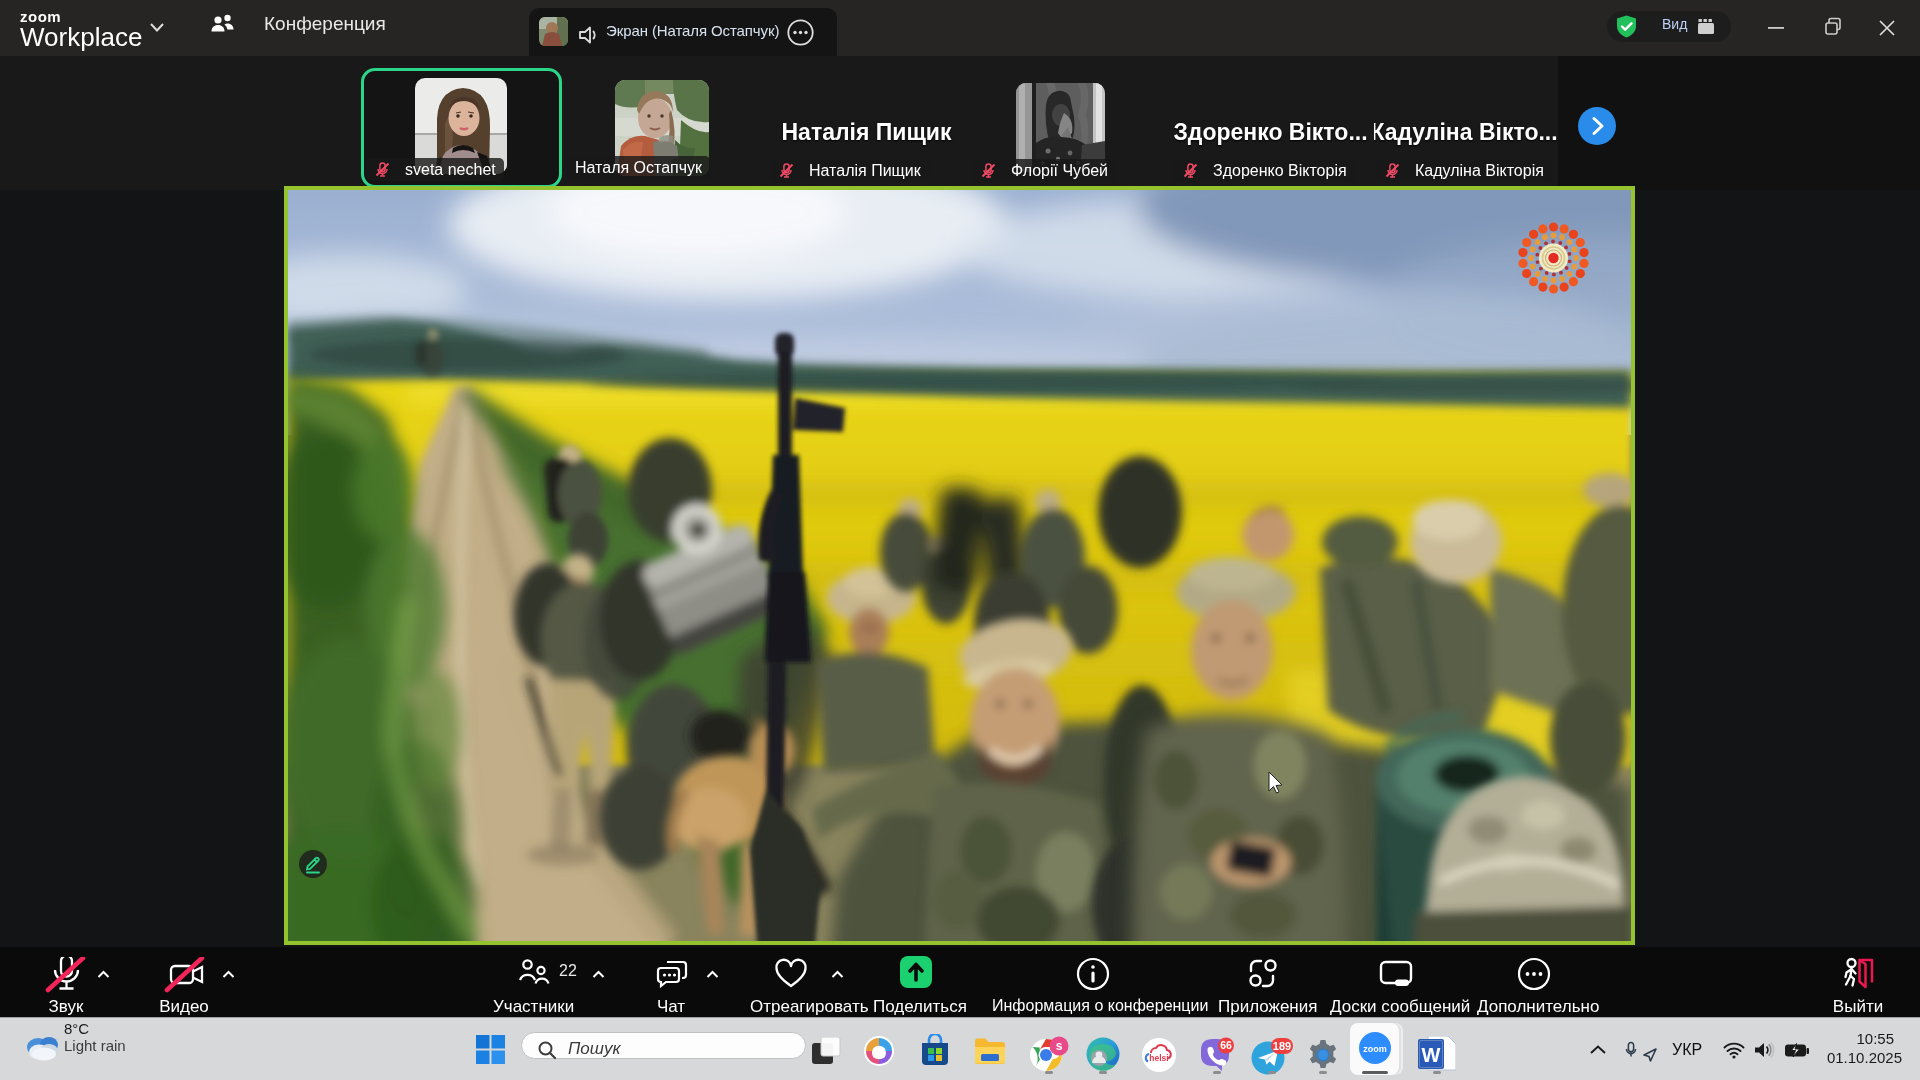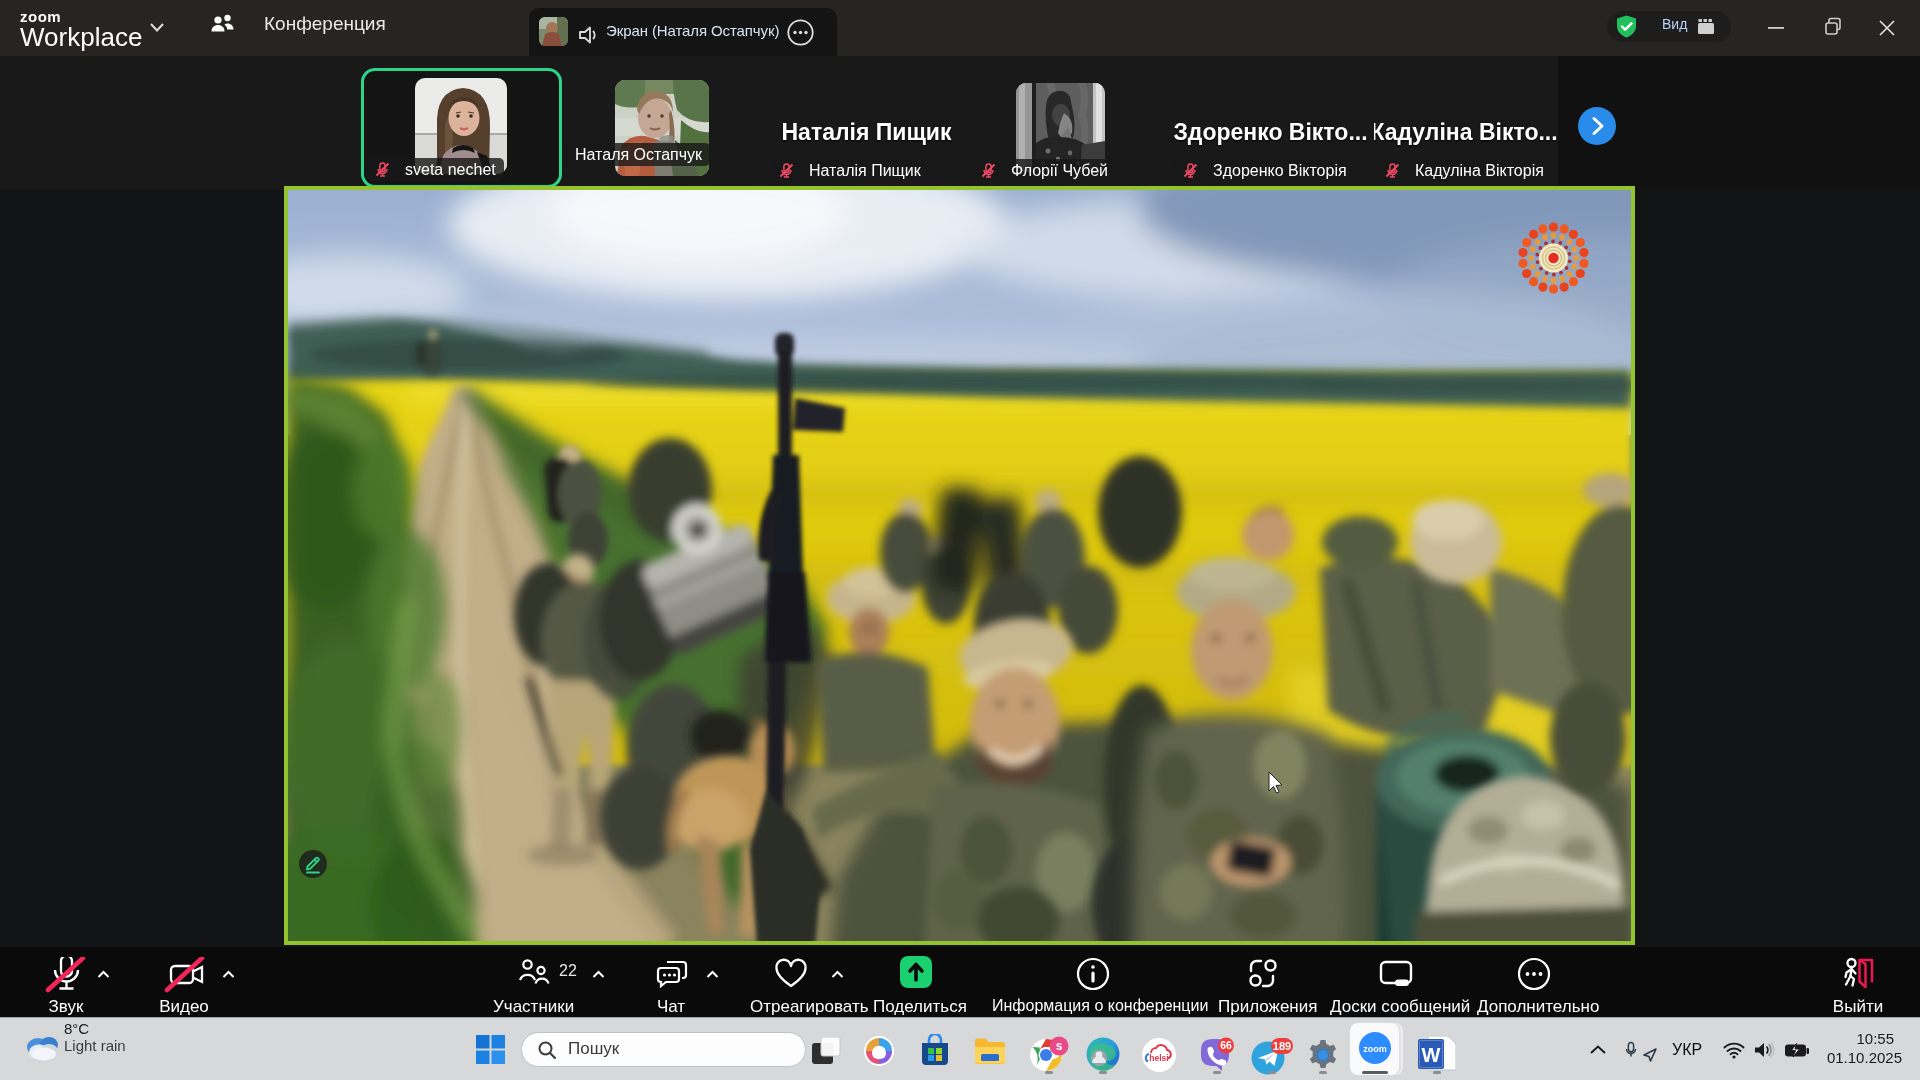--- a/index.html
+++ b/index.html
@@ -40,21 +40,21 @@
   #toolbar { position:absolute; left:0; top:947px; width:1920px; height:70px; background:#0a0a0a; }
   .tbtn { position:absolute; top:0; text-align:center; color:#fff; }
   .tbtn .lbl { position:absolute; top:50px; width:100%; text-align:center; font-size:17px; white-space:nowrap; }
   .tchev { position:absolute; top:23px; width:13px; height:9px; }
 
   
   #taskbar { position:absolute; left:0; top:1017px; width:1920px; height:63px; background:#d6d8da; border-top:1px solid #9fa1a3; }
   #weather { position:absolute; left:24px; top:13px; }
   #wtxt { position:absolute; left:64px; top:2px; color:#1a1a1a; font-size:15px; }
   #wtxt .sub { color:#3c3c3c; font-size:15px; }
-  #search { position:absolute; left:521px; top:14px; width:285px; height:35px; background:#fdfdfd; border:1px solid #bfc1c3; border-radius:18px; }
+  #search { position:absolute; left:521px; top:14px; width:285px; height:27px; background:#fdfdfd; border:1px solid #bfc1c3; border-radius:18px;font-style:italic; }
   #search .stxt { position:absolute; left:46px; top:6px; font-size:17px; color:#3a3a3a; }
   .tb-ind { position:absolute; top:53px; width:8px; height:3px; border-radius:2px; background:#8b8d8f; }
   #clock { position:absolute; right:26px; top:11px; text-align:right; font-size:15px; color:#1a1a1a; line-height:19px; }
 </style>
 </head>
 <body>
 
 <div id="titlebar">
   <div id="tb-zoom">
       <div class="z1">zoom</div>
@@ -166,21 +166,21 @@
       <circle cx="34" cy="36" r="1.7" fill="#4a382a"></circle>
           <circle cx="47" cy="36" r="1.7" fill="#4a382a"></circle>
       <path d="M35 48 q5 3 10 0" stroke="#8a5c4c" stroke-width="2" fill="none"></path>
       <path d="M2 96 L6 66 Q16 54 30 56 L44 60 L40 96 Z" fill="#b35c3e"></path>
       <path d="M8 70 Q16 60 28 62 L24 96 H10 Z" fill="#c26a48"></path>
       <path d="M38 62 Q52 58 62 66 L66 96 H40 Z" fill="#7d7d72"></path>
       <path d="M44 58 Q50 53 58 56 L59 64 Q52 60 45 63 Z" fill="#8f8f85" opacity=".8"></path>
       <path d="M56 80 q12 -5 22 2 l6 14 H58 Z" fill="#55624a"></path>
         </svg>
     </div>
-    <div class="nlabel" style="left:2px; bottom:20px;">
+    <div class="nlabel" style="left:2px; bottom:7px;">
         <span>Наталя Остапчук</span>
       </div>
   </div>
 
   <div class="tile" id="tile3" style="left:768px;">
     <div class="bigname">Наталія Пищик</div>
     <div class="nlabel" style="left:2px; bottom:4px;">
         <svg width="17" height="17" viewBox="0 0 17 17">
           <path d="M8.5 2 a2.6 2.6 0 0 1 2.6 2.6 v3.4 a2.6 2.6 0 0 1 -5.2 0 V4.6 A2.6 2.6 0 0 1 8.5 2z" fill="none" stroke="#f04a64" stroke-width="1.5"></path>
           <path d="M4 8 a4.5 4.5 0 0 0 9 0 M8.5 12.5 V15 M6 15 h5" stroke="#f04a64" stroke-width="1.5" fill="none"></path>

